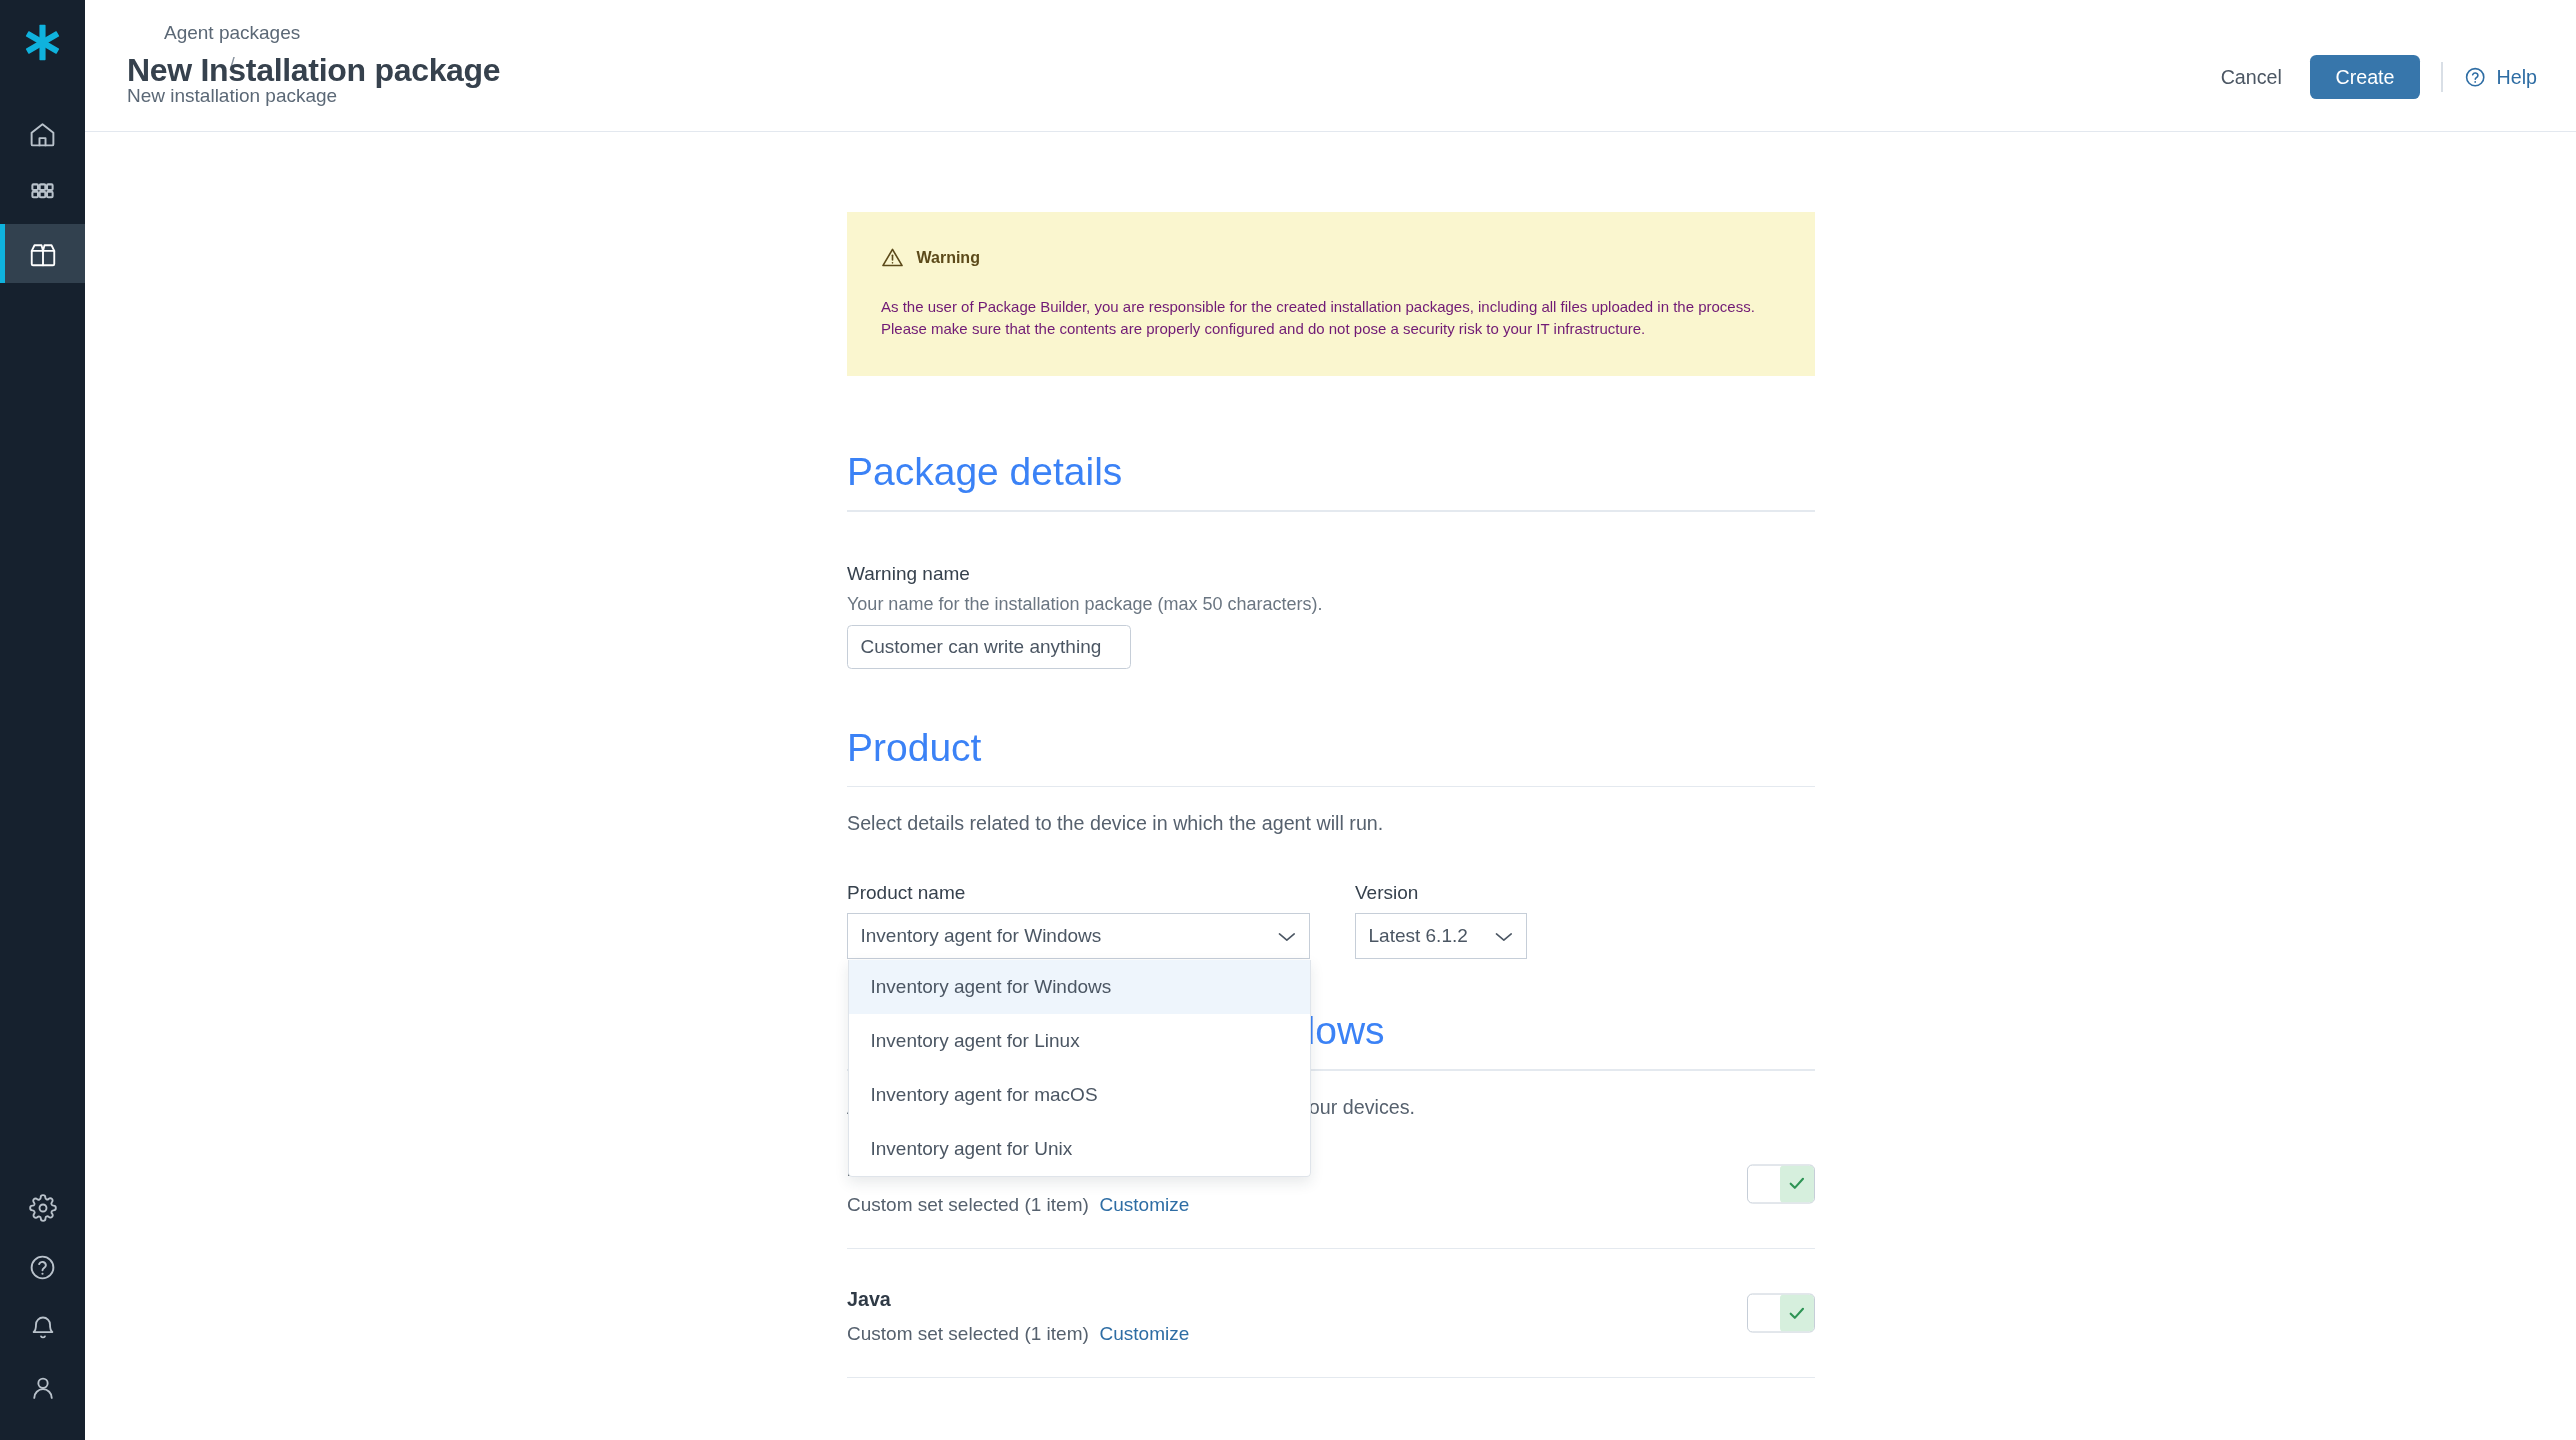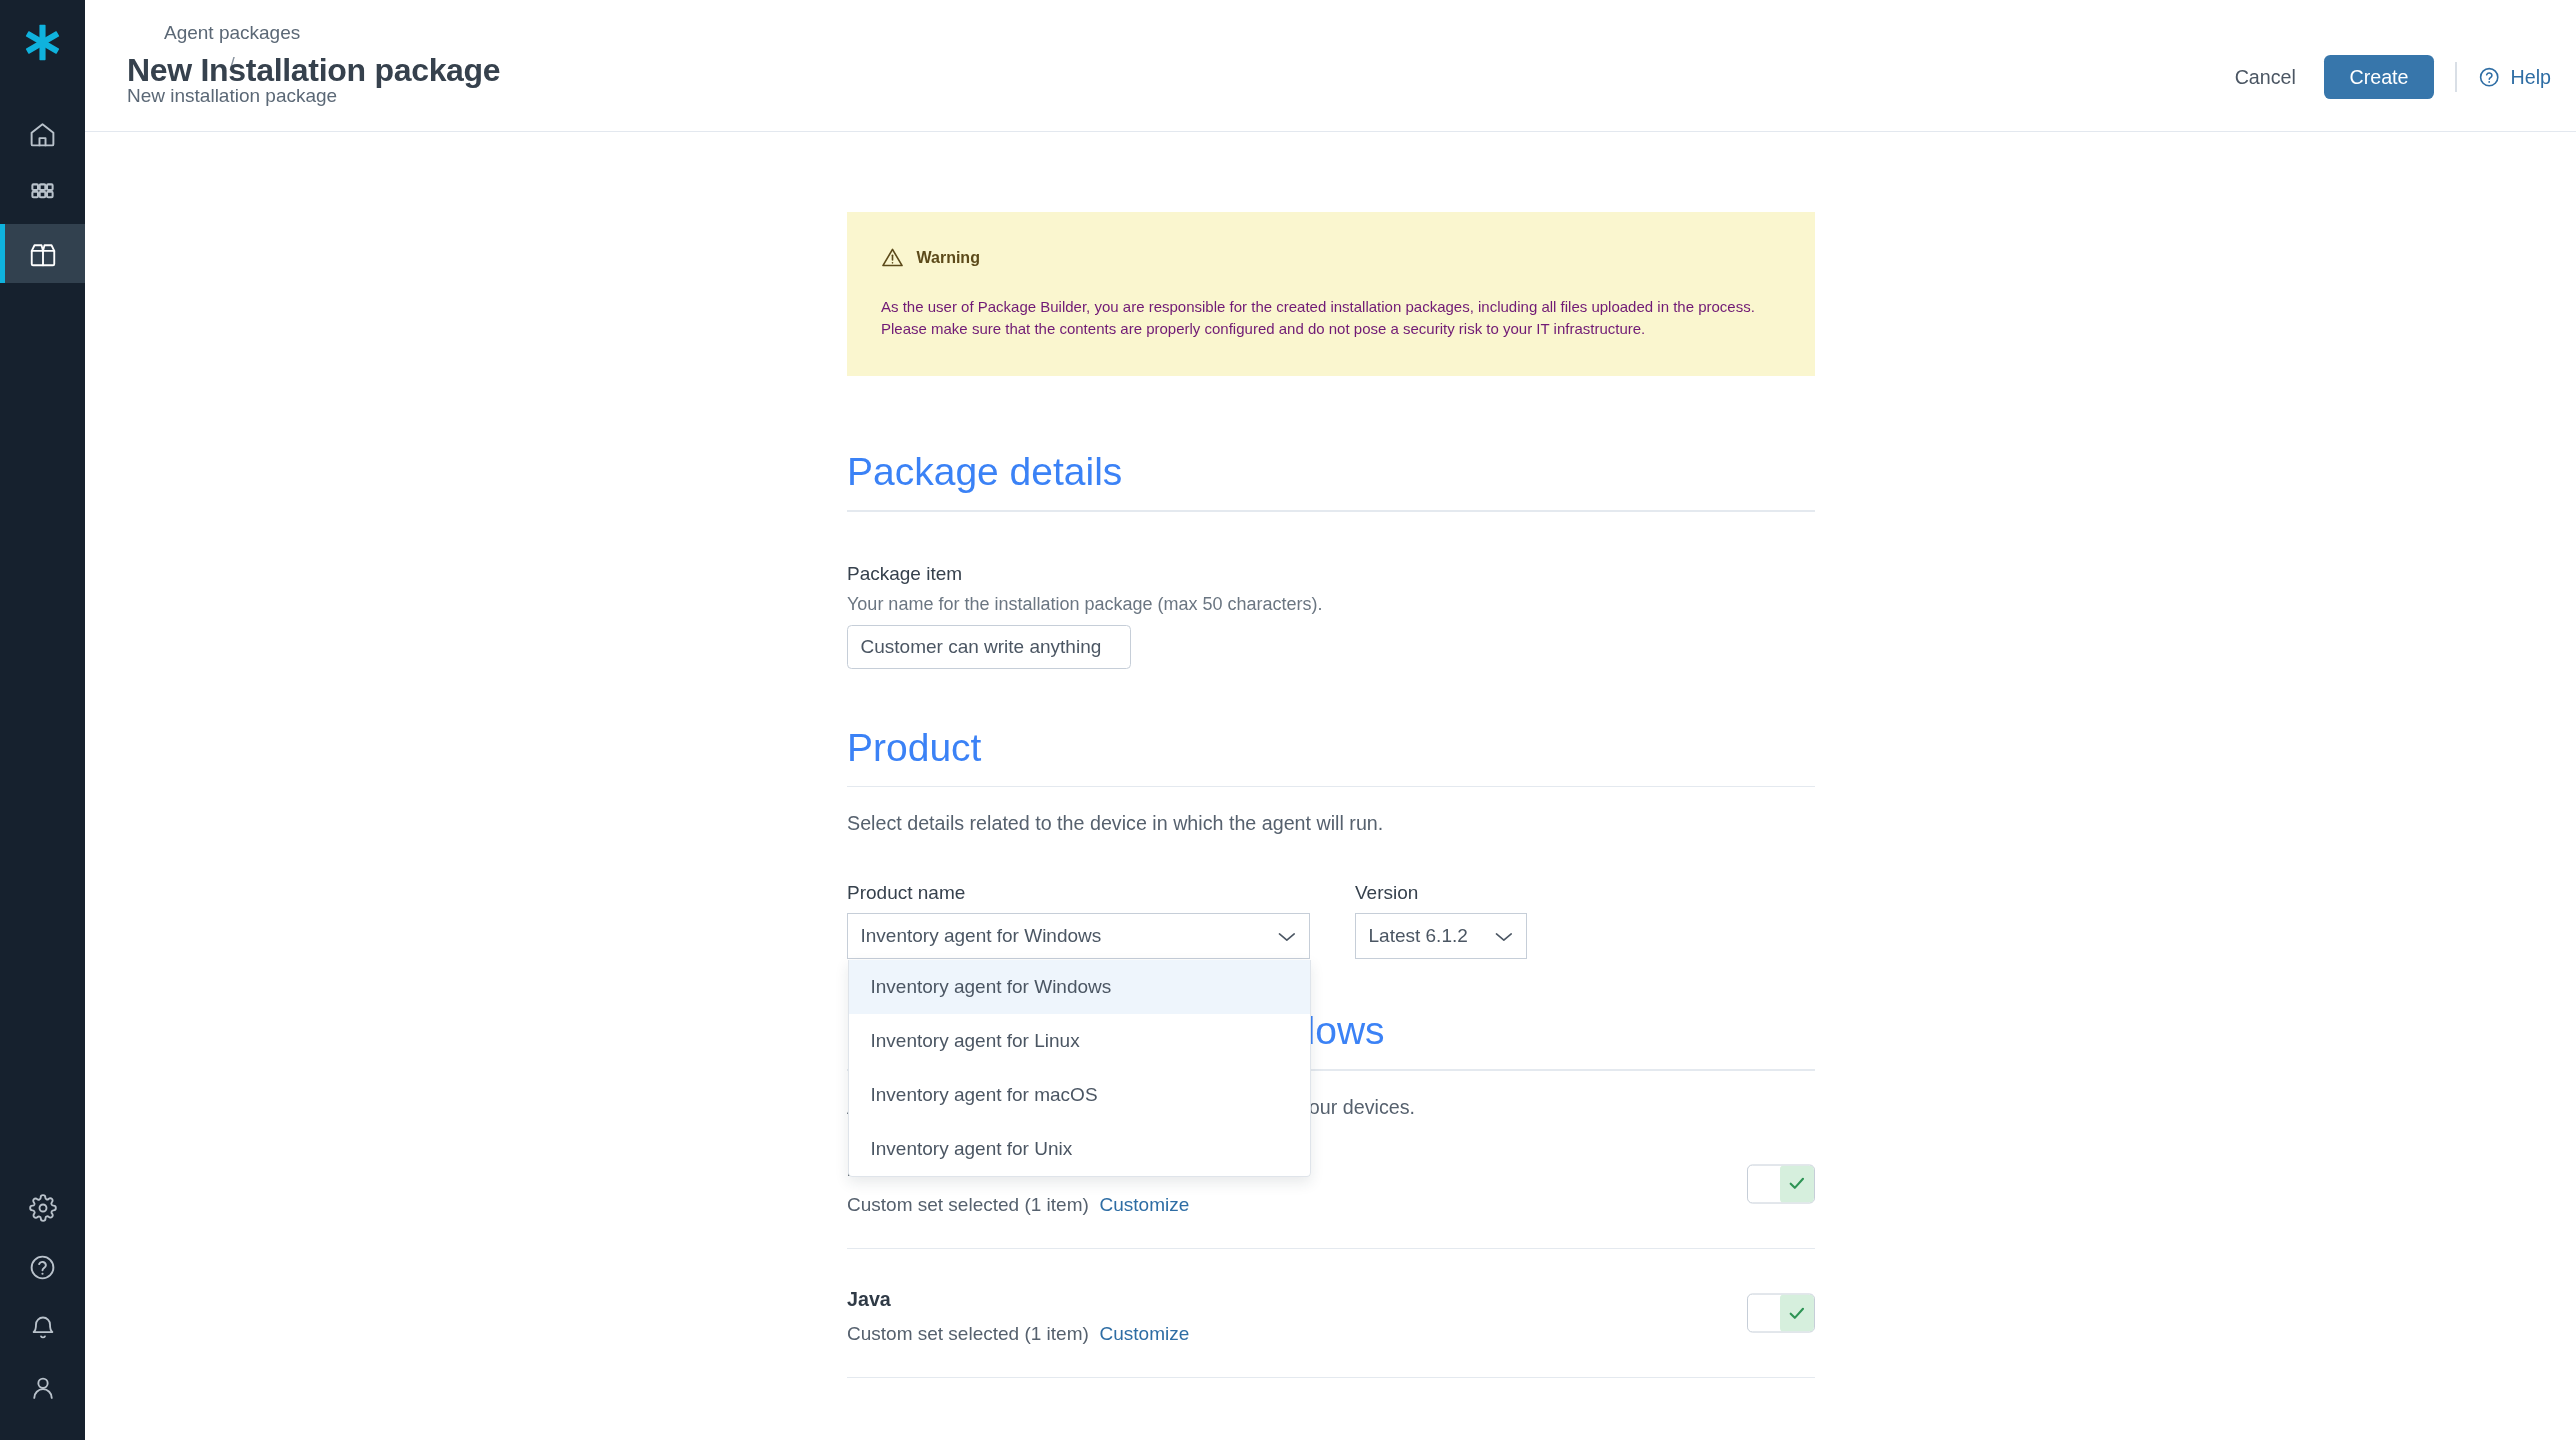--- a/index.html
+++ b/index.html
@@ -52,21 +52,21 @@
   }
   .breadcrumb .crumb { cursor: pointer; }
   .breadcrumb .crumb.last { cursor: default; }
   .breadcrumb .sep { color: #8a949f; }
   .page-title {
     position: absolute; left: 42px; top: 52px;
     font-size: 32px; font-weight: bold; color: #36414d;
     letter-spacing: -0.3px;
   }
   .header-actions {
-    position: absolute; right: 25px; top: 55px;
+    position: absolute; right: 39px; top: 55px;
     display: flex; align-items: center; gap: 0;
   }
   .btn-cancel {
     font-size: 19.7px; color: #4b5663; background: none; border: none;
     padding: 9px 16px; cursor: pointer;
     font-family: "Liberation Sans", sans-serif;
   }
   .btn-create {
     font-size: 19.7px; color: #fff; background: #3776ab;
     border: none; border-radius: 6.3px;
@@ -301,21 +301,21 @@
         <span>Warning</span>
       </div>
       <div class="warn-body">As the user of Package Builder, you are responsible for the created installation packages, including all files uploaded in the process. Please make sure that the contents are properly configured and do not pose a security risk to your IT infrastructure.</div>
     </div>
 
     <div style="margin-top:74px;">
       <div class="section-h">Package details</div>
       <div class="section-rule"></div>
 
       <div style="margin-top:51px;">
-        <div class="field-label">Package item</div>
+        <div class="field-label">Warning name</div>
         <div class="field-hint">Your name for the installation package (max 50 characters).</div>
         <input class="text-input" type="text" placeholder="Customer can write anything" style="">
       </div>
     </div>
 
     <div style="margin-top:57px;">
       <div class="section-h">Product</div>
       <div class="section-rule"></div>
       <div class="section-desc">Select details related to the device in which the agent will run.</div>
 

